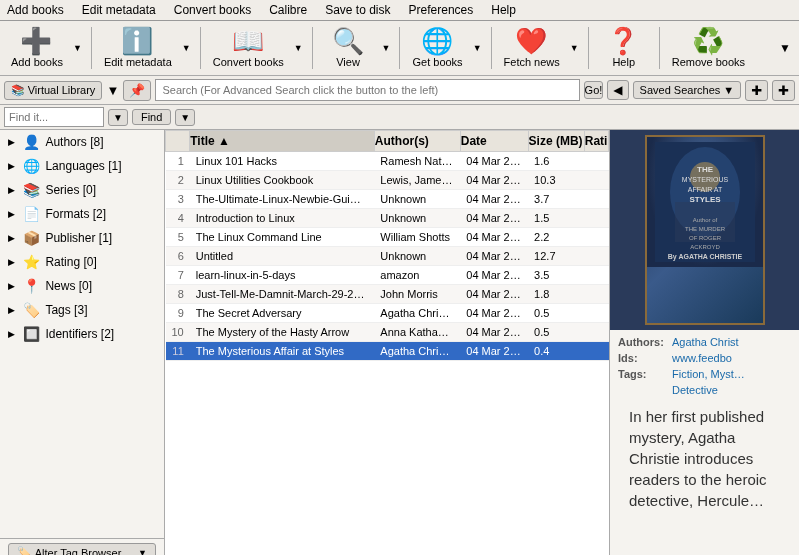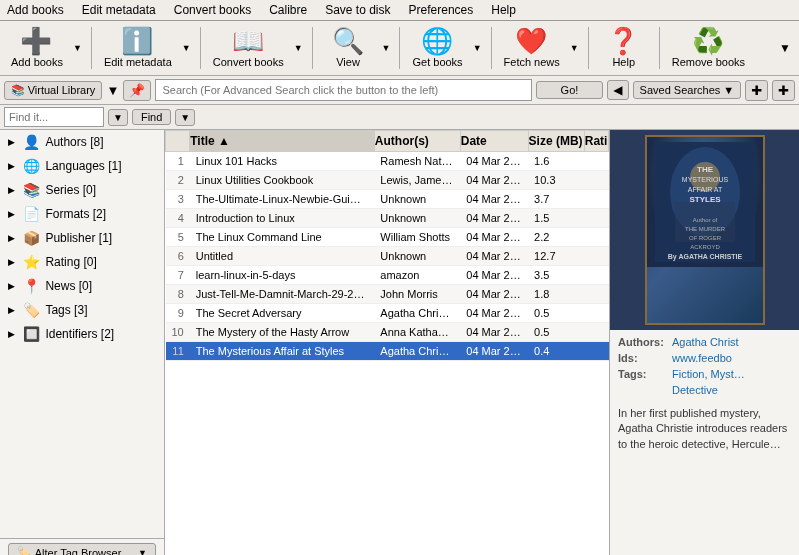--- a/index.html
+++ b/index.html
@@ -15,21 +15,21 @@
     .tb-btn .icon { font-size: 28px; line-height: 1; margin-bottom: 2px; }
     .tb-btn-group { display: flex; align-items: stretch; }
     .tb-btn-group .tb-btn { border-right: none; border-radius: 3px 0 0 3px; }
     .tb-btn-group .tb-arrow { display: flex; align-items: center; padding: 0 3px; cursor: pointer; border: 1px solid transparent; border-radius: 0 3px 3px 0; font-size: 9px; }
     .tb-sep { width: 1px; background: #aaa; margin: 4px 3px; align-self: stretch; }
     
     
     #searchbar { background: #f0ede8; border-bottom: 1px solid #aaa; padding: 3px 4px; display: flex; align-items: center; gap: 4px; }
     .vlib-btn { display: flex; align-items: center; gap: 3px; background: #e0ddd8; border: 1px solid #999; border-radius: 3px; padding: 2px 6px; cursor: pointer; font-size: 11px; }
     .search-input { flex: 1; height: 22px; border: 1px solid #999; padding: 10px 6px; font-size: 11px; background: white; }
-    .go-btn { background: #e0ddd8; border: 1px solid #999; border-radius: 3px; padding: 2px 24px; cursor: pointer; font-size: 11px; }
+    .go-btn { background: #e0ddd8; border: 1px solid #999; border-radius: 3px; padding: 2px 0; cursor: pointer; font-size: 11px; }
     .saved-btn { display: flex; align-items: center; gap: 3px; background: #e0ddd8; border: 1px solid #999; border-radius: 3px; padding: 2px 6px; cursor: pointer; font-size: 11px; }
     
     
     #findbar { background: #f0ede8; border-bottom: 1px solid #aaa; padding: 2px 4px; display: flex; align-items: center; gap: 4px; }
     .find-input { height: 20px; border: 1px solid #999; padding: 1px 4px; font-size: 11px; background: white; width: 100px; }
     .find-btn { background: #e0ddd8; border: 1px solid #999; border-radius: 3px; padding: 1px 8px; cursor: pointer; font-size: 11px; }
     
     
     #main { display: flex; height: calc(555px - 89px - 30px); }
     
@@ -56,21 +56,21 @@
     
     #detail { width: 190px; background: #f5f3ef; border-left: 1px solid #aaa; overflow-y: auto; font-size: 11px; }
     .book-cover { width: 100%; height: 200px; background: #2a3a5a; display: flex; align-items: center; justify-content: center; overflow: hidden; }
     .cover-inner { width: 120px; height: 190px; background: linear-gradient(135deg, #1a2a4a 0%, #3a5a8a 50%, #1a3a5a 100%); display: flex; flex-direction: column; align-items: center; justify-content: flex-end; padding: 8px; color: white; text-align: center; font-size: 9px; border: 2px solid #8a6a3a; position: relative; }
     .cover-bg { position: absolute; top: 0; left: 0; right: 0; height: 130px; background: radial-gradient(ellipse at 50% 30%, #4a6a9a 0%, #1a2a4a 70%); display: flex; align-items: center; justify-content: center; font-size: 30px; }
     .detail-info { padding: 6px 8px; }
     .detail-row { display: flex; gap: 4px; margin-bottom: 4px; }
     .detail-label { color: #555; font-weight: bold; min-width: 50px; flex-shrink: 0; }
     .detail-value { color: #1a6aaa; word-break: break-all; }
     .detail-value.tag { color: #1a6aaa; }
-    .detail-desc { padding: 0 8px 8px; font-size: 11px; color: #333; line-height: 1.4; }
+    .detail-desc { padding: 0 19px 8px; font-size: 15px; color: #333; line-height: 1.4; }
   </style>
 </head>
 <body>
 
 <div id="menubar">
   <span>Add books</span>
   <span>Edit metadata</span>
   <span>Convert books</span>
   <span>Calibre</span>
   <span>Save to disk</span>

